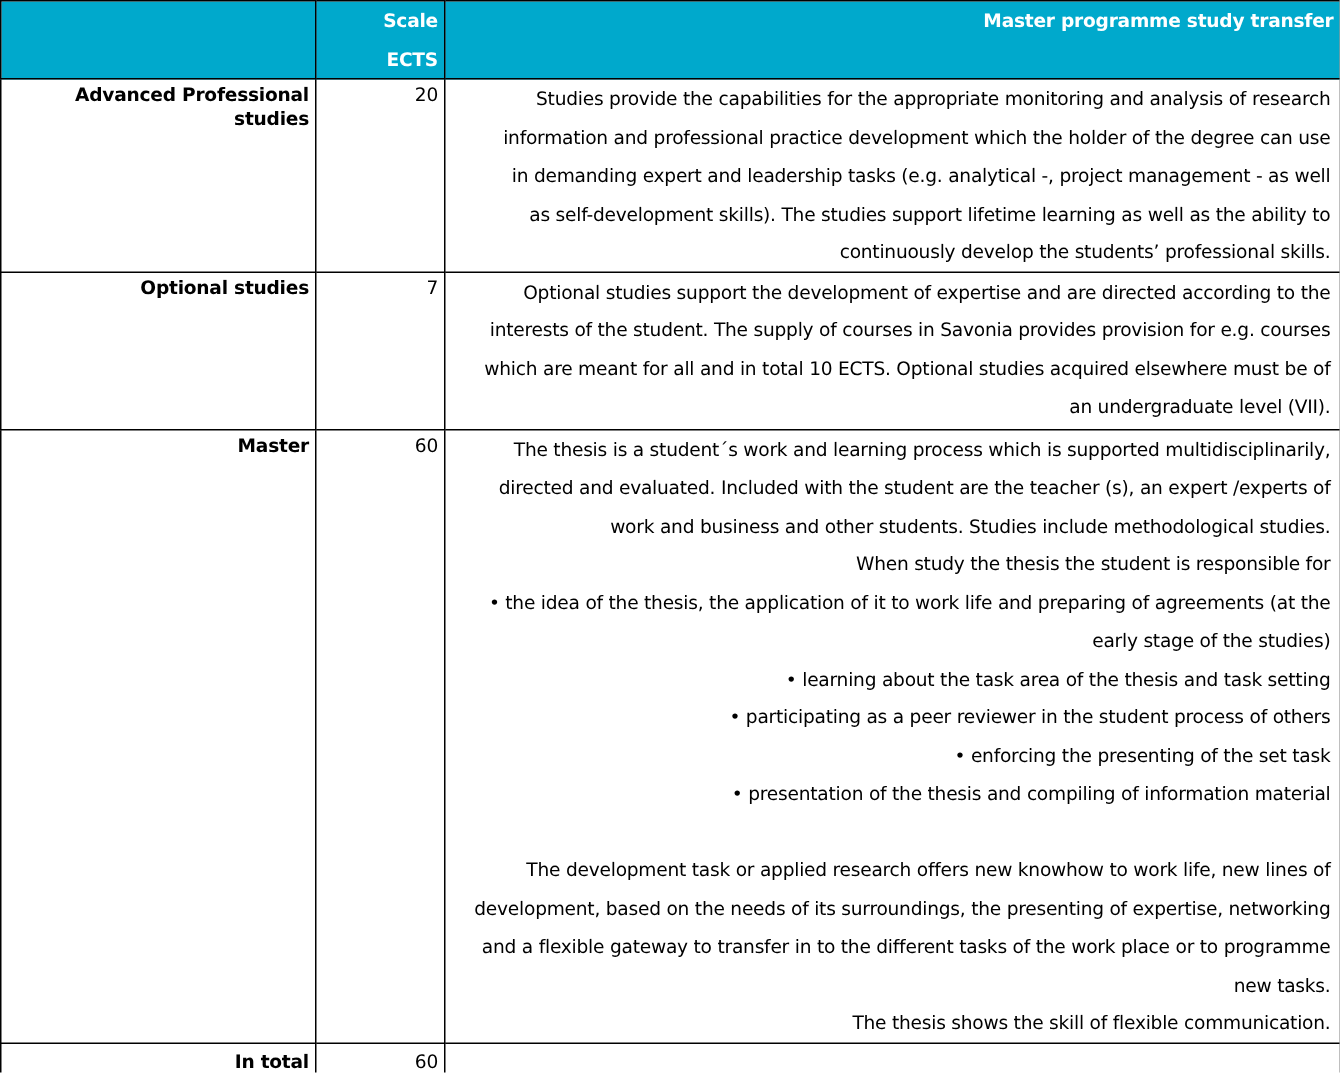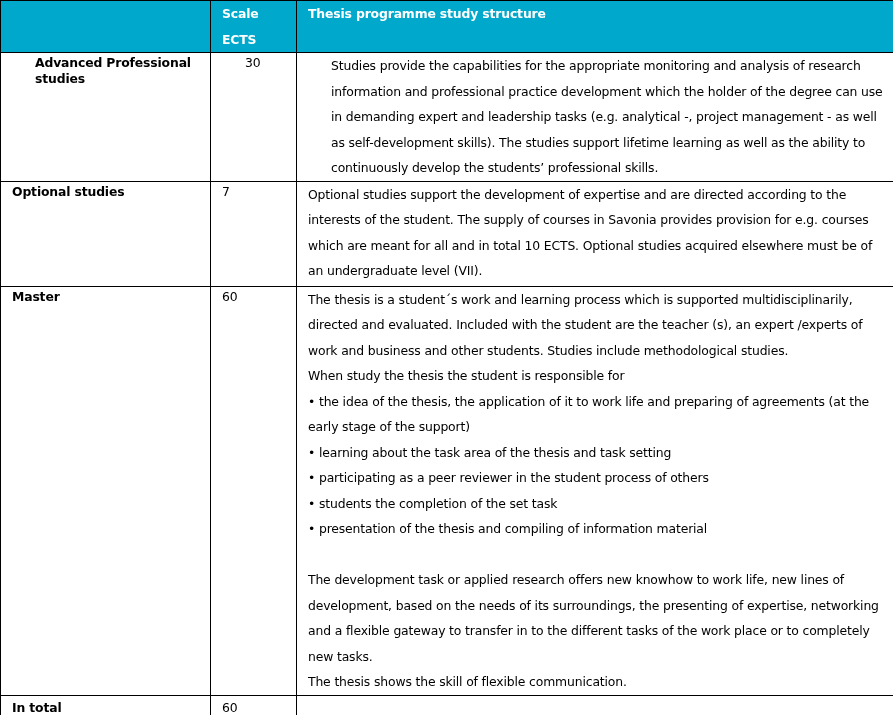--- a/index.html
+++ b/index.html
@@ -17,21 +17,21 @@
     table.structure {
       border-collapse: collapse;
       table-layout: fixed;
       width: 893px;
       font-size: 12.4px;
       letter-spacing: -0.15px;
     }
     table.structure td, table.structure th {
       border: 1px solid #000000;
       vertical-align: top;
-      text-align: left;
+      text-align: right;
       padding: 0 4px 0 11px;
     }
     col.c1 { width: 210px; }
     col.c2 { width: 86px; }
     col.c3 { width: 597px; }
 
     thead th {
       background: #00a9cc;
       color: #ffffff;
       font-weight: bold;
@@ -76,51 +76,51 @@
     <col class="c2">
     <col class="c3">
   </colgroup>
   <thead>
     <tr>
       <th class="col-area"></th>
       <th>
         <div>Scale</div>
         <div>ECTS</div>
       </th>
-      <th>Thesis programme study structure</th>
+      <th>Master programme study transfer</th>
     </tr>
   </thead>
   <tbody>
     <tr class="row-advanced">
       <td class="area-name">Advanced Professional studies</td>
-      <td class="ects">30</td>
+      <td class="ects">20</td>
       <td class="desc">
         <p>Studies provide the capabilities for the appropriate monitoring and analysis of research information and professional practice development which the holder of the degree can use in demanding expert and leadership tasks (e.g. analytical -, project management - as well as self-development skills). The studies support lifetime learning as well as the ability to continuously develop the students’ professional skills.</p>
       </td>
     </tr>
     <tr class="row-optional">
       <td class="area-name">Optional studies</td>
       <td class="ects">7</td>
       <td class="desc">
         <p>Optional studies support the development of expertise and are directed according to the interests of the student. The supply of courses in Savonia provides provision for e.g. courses which are meant for all and in total 10 ECTS. Optional studies acquired elsewhere must be of an undergraduate level (VII).</p>
       </td>
     </tr>
     <tr class="row-thesis">
       <td class="area-name">Master</td>
       <td class="ects">60</td>
       <td class="desc">
         <p>The thesis is a student´s work and learning process which is supported multidisciplinarily, directed and evaluated. Included with the student are the teacher (s), an expert /experts of work and business and other students. Studies include methodological studies.</p>
         <p>When study the thesis the student is responsible for</p>
-        <p>• the idea of the thesis, the application of it to work life and preparing of agreements (at the early stage of the support)</p>
+        <p>• the idea of the thesis, the application of it to work life and preparing of agreements (at the early stage of the studies)</p>
         <p>•  learning about the task area of the thesis and task setting</p>
         <p>• participating as a peer reviewer in the student process of others</p>
-        <p>• students the completion of the set task</p>
+        <p>• enforcing the presenting of the set task</p>
         <p>• presentation of the thesis and compiling of information material</p>
         <p class="blank"></p>
-        <p>The development task or applied research offers new knowhow to work life, new lines of development, based on the needs of its surroundings, the presenting of expertise, networking and a flexible gateway to transfer in to the different tasks of the work place or to completely new tasks.</p>
+        <p>The development task or applied research offers new knowhow to work life, new lines of development, based on the needs of its surroundings, the presenting of expertise, networking and a flexible gateway to transfer in to the different tasks of the work place or to programme new tasks.</p>
         <p>The thesis shows the skill of flexible communication.</p>
       </td>
     </tr>
     <tr class="row-total">
       <td class="area-name">In total</td>
       <td class="ects">60</td>
       <td class="desc"></td>
     </tr>
   </tbody>
 </table>

